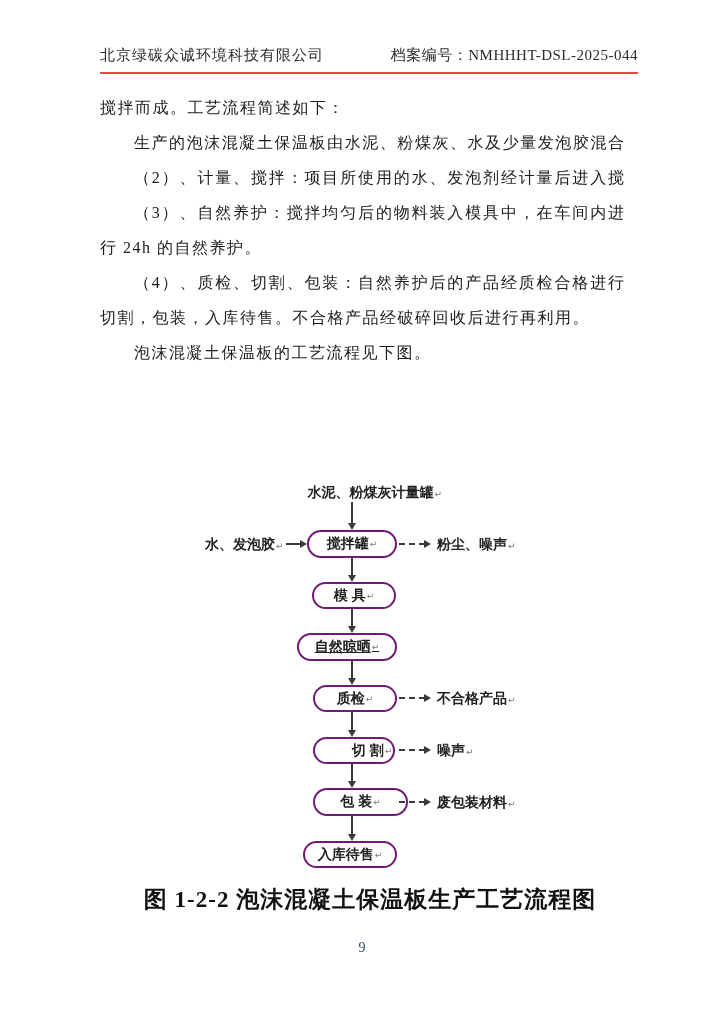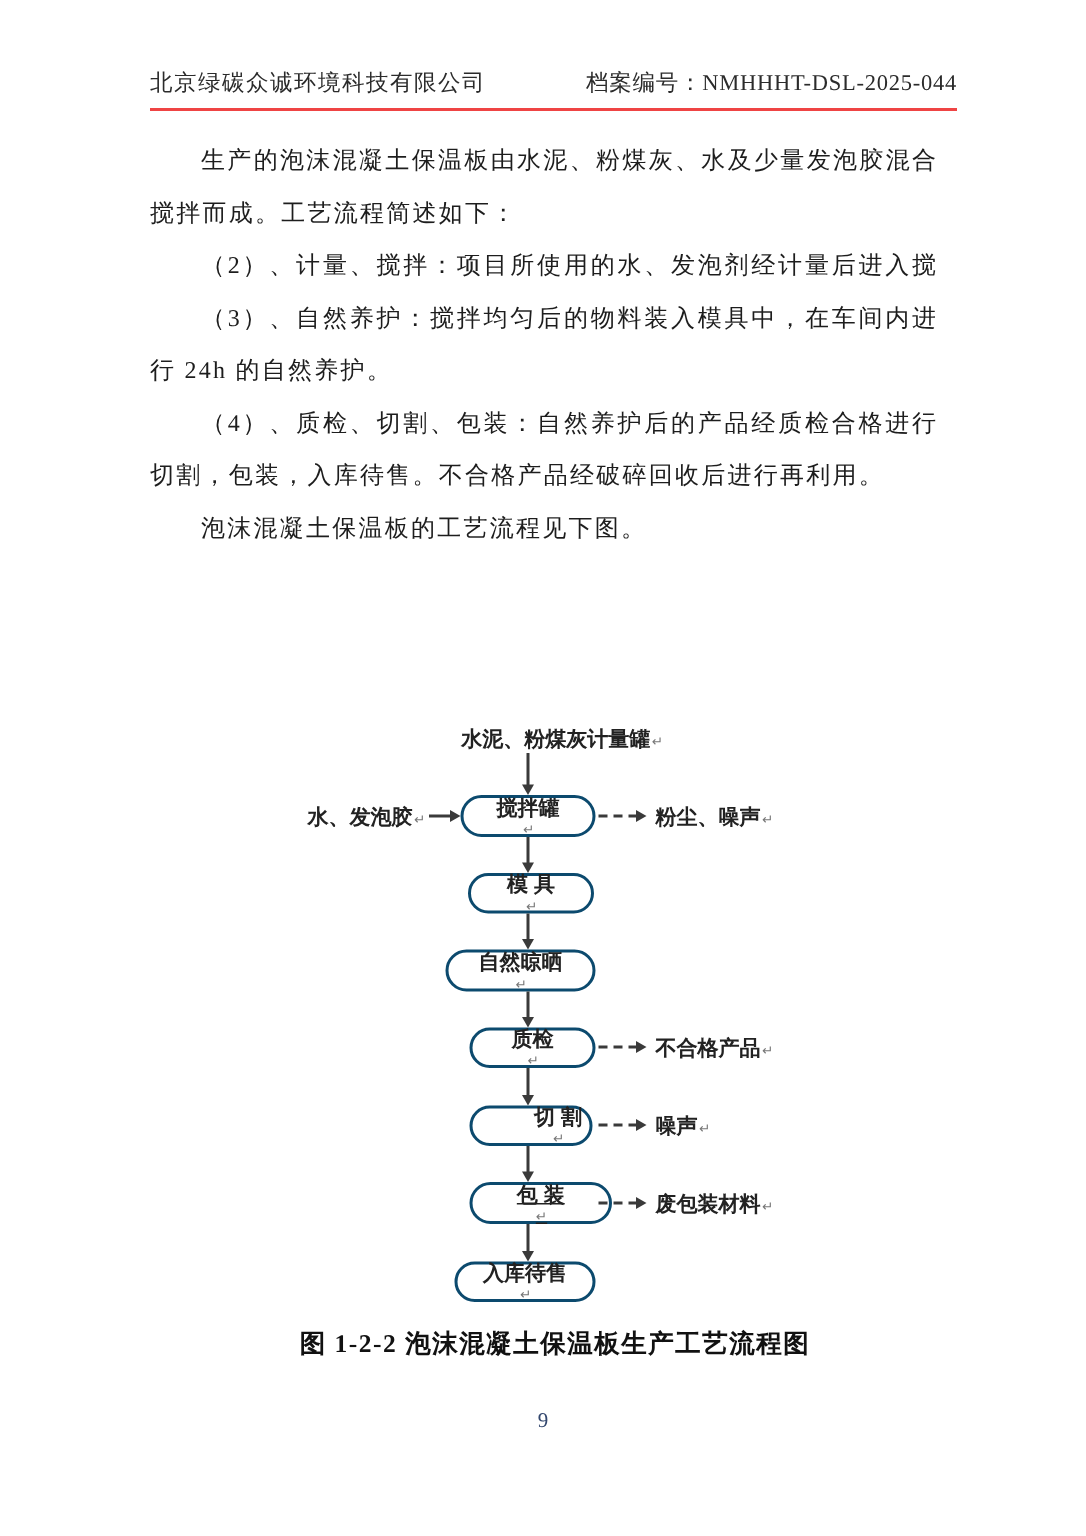--- a/index.html
+++ b/index.html
@@ -36,26 +36,25 @@
   
   .flow { position:absolute; left:0; top:0; width:724px; height:1024px; pointer-events:none; }
   .fc-label {
     position:absolute;
     font-family:"Liberation Sans","DejaVu Sans",sans-serif;
     font-weight:bold; font-size:14px; color:#222;
     white-space:nowrap;
   }
   .fc-box {
     position:absolute;
-    border:2px solid #0c4a6e; border-radius:14px; background:#fff;
+    border:2px solid #701a75; border-radius:14px; background:#fff;
     display:flex; align-items:center; justify-content:center;
     font-family:"Liberation Sans","DejaVu Sans",sans-serif;
     font-weight:bold; font-size:14px; color:#222;
     white-space:nowrap;
-    flex-direction:column;
   }
   .pm { font-size:9px; color:#777; font-weight:normal; margin-left:1px; }
 
   .varrow { position:absolute; width:8px; }
   .varrow::before {
     content:""; position:absolute; left:3px; top:0; bottom:6px;
     width:2px; background:#3a3a3a;
   }
   .varrow::after {
     content:""; position:absolute; left:0; bottom:0; width:0; height:0;
@@ -70,41 +69,41 @@
   .harrow.dashed::before { border-top-style:dashed; }
   .harrow::after {
     content:""; position:absolute; right:0; top:0; width:0; height:0;
     border-top:4px solid transparent; border-bottom:4px solid transparent;
     border-left:7px solid #3a3a3a;
   }
 
   
   .caption {
     position:absolute; left:0; top:884px; width:724px;
-    text-align:center; font-weight:bold; font-size:17px; color:#111;
+    text-align:center; font-weight:bold; font-size:23px; color:#111;
     letter-spacing:1px;
     padding-left:16px;
   }
   .pageno {
     position:absolute; left:0; top:940px; width:724px;
     text-align:center; font-size:14px; color:#33476e;
   }
 </style>
 </head>
 <body>
 
 <div class="header">
   <span>北京绿碳众诚环境科技有限公司</span>
   <span class="docno">档案编号：NMHHHT-DSL-2025-044</span>
 </div>
 
 <div class="bodytext">
   <div>
+    <div class="bline">搅拌而成。工艺流程简述如下：</div>
     <div class="bline indent full">生产的泡沫混凝土保温板由水泥、粉煤灰、水及少量发泡胶混合</div>
-    <div class="bline">搅拌而成。工艺流程简述如下：</div>
   </div>
   <div>
     <div class="bline indent full">（2）、计量、搅拌：项目所使用的水、发泡剂经计量后进入搅</div>
   </div>
   <div>
     <div class="bline indent full">（3）、自然养护：搅拌均匀后的物料装入模具中，在车间内进</div>
     <div class="bline">行 24h 的自然养护。</div>
   </div>
   <div>
     <div class="bline indent full">（4）、质检、切割、包装：自然养护后的产品经质检合格进行</div>
@@ -136,21 +135,21 @@
     <span>粉尘、噪声</span><span class="pm">↵</span>
   </div>
   <span class="varrow" style="left:348px;top:558px;height:24px;"></span>
 
   <div class="fc-box" style="left:312px;top:582px;width:84px;height:27px;">
     <span>模 具</span>
       <span class="pm">↵</span>
   </div>
   <span class="varrow" style="left:348px;top:609px;height:24px;"></span>
 
-  <div class="fc-box" style="left:297px;top:633px;width:100px;height:28px;">
+  <div class="fc-box" style="left:297px;top:633px;width:100px;height:28px;text-decoration:underline;">
     <span>自然晾晒</span>
       <span class="pm">↵</span>
   </div>
   <span class="varrow" style="left:348px;top:661px;height:24px;"></span>
 
   <div class="fc-box" style="left:313px;top:685px;width:84px;height:27px;">
     <span>质检</span>
       <span class="pm">↵</span>
   </div>
   <span class="harrow dashed" style="left:399px;top:694px;width:32px;"></span>
@@ -162,21 +161,21 @@
   <div class="fc-box" style="left:313px;top:737px;width:82px;height:27px;padding-left:36px;">
     <span>切 割</span>
       <span class="pm">↵</span>
   </div>
   <span class="harrow dashed" style="left:399px;top:746px;width:32px;"></span>
   <div class="fc-label" style="left:437px;top:742px;">
     <span>噪声</span><span class="pm">↵</span>
   </div>
   <span class="varrow" style="left:348px;top:764px;height:24px;"></span>
 
-  <div class="fc-box" style="left:313px;top:788px;width:95px;height:28px;text-decoration:underline;">
+  <div class="fc-box" style="left:313px;top:788px;width:95px;height:28px;">
     <span>包 装</span>
       <span class="pm">↵</span>
   </div>
   <span class="harrow dashed" style="left:399px;top:798px;width:32px;"></span>
   <div class="fc-label" style="left:437px;top:794px;">
     <span>废包装材料</span><span class="pm">↵</span>
   </div>
   <span class="varrow" style="left:348px;top:816px;height:25px;"></span>
 
   <div class="fc-box" style="left:303px;top:841px;width:94px;height:27px;">

